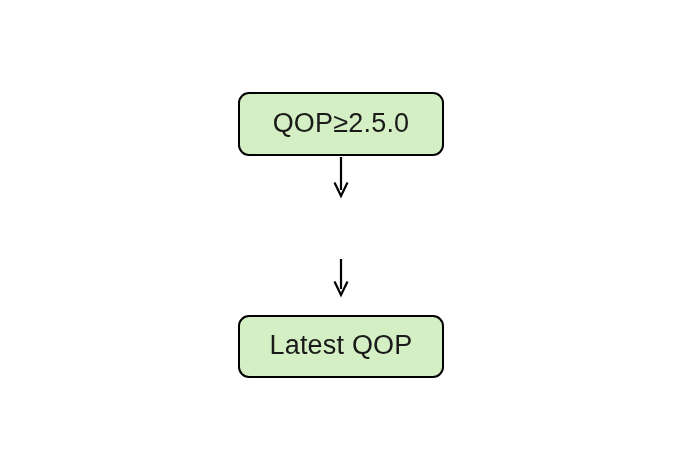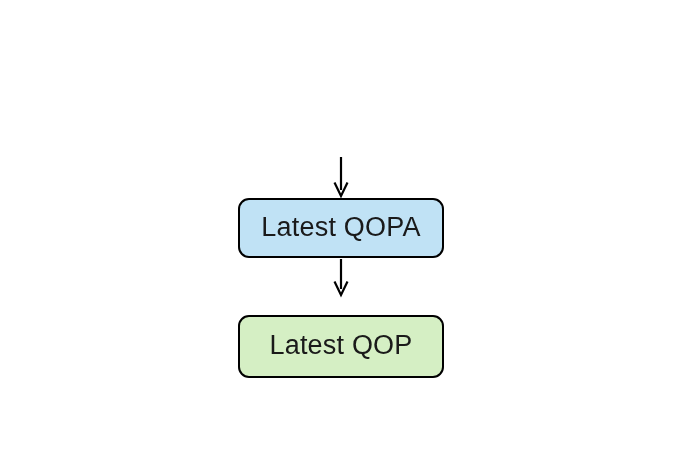--- a/index.html
+++ b/index.html
@@ -95,22 +95,22 @@
   <svg class="flow-arrow" viewBox="0 0 685 476" width="685" height="476" aria-hidden="true">
     <line class="arrow-line" x1="341" y1="157" x2="341" y2="190"></line>
     <polyline class="arrow-head" points="334.5,182.5 341,196 347.5,182.5"></polyline>
   </svg>
 
   <svg class="flow-arrow" viewBox="0 0 685 476" width="685" height="476" aria-hidden="true">
     <line class="arrow-line" x1="341" y1="259" x2="341" y2="289"></line>
     <polyline class="arrow-head" points="334.5,281.5 341,295 347.5,281.5"></polyline>
   </svg>
 
+  <div class="flow-node" id="node-qop-version" style="background:#d5efc4;">
+    <span class="node-label">QOP≥2.5.0</span>
+  </div>
 
-  <div class="flow-node" id="node-latest-qopa" style="background:#c0e2f5;">
-    <span class="node-label">Latest QOPA</span>
-  </div>
 
   <div class="flow-node" id="node-latest-qop" style="background:#d5efc4;">
     <span class="node-label">Latest QOP</span>
   </div>
 
 </div>
 
 </body></html>

